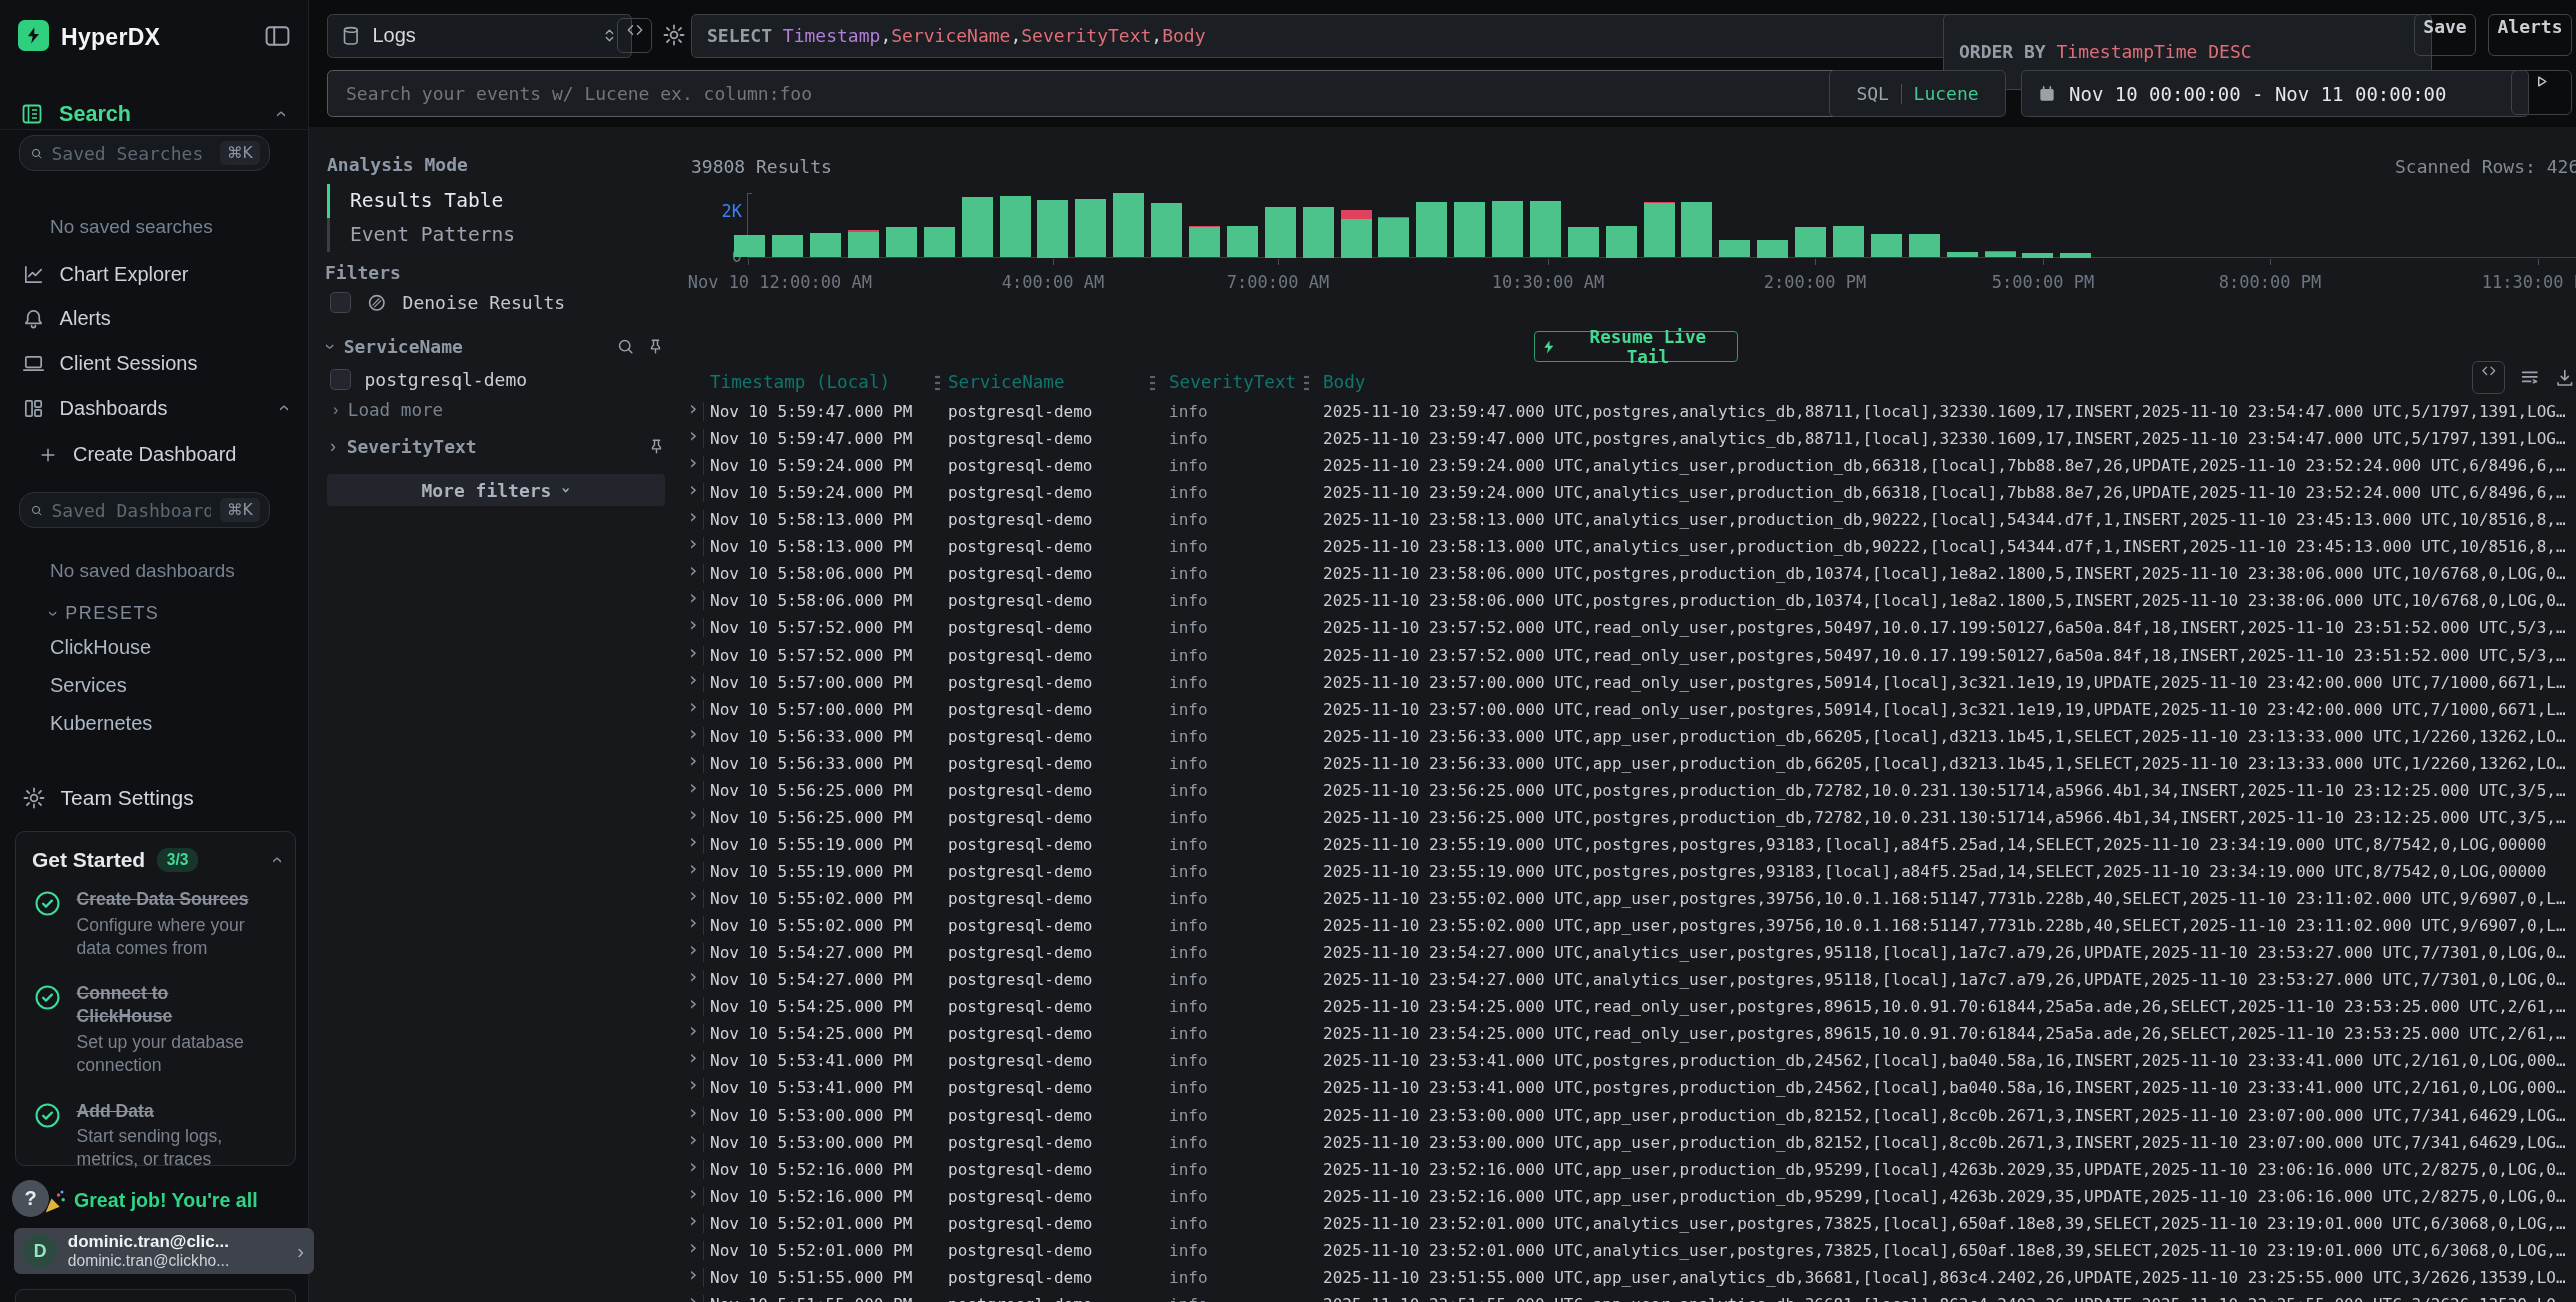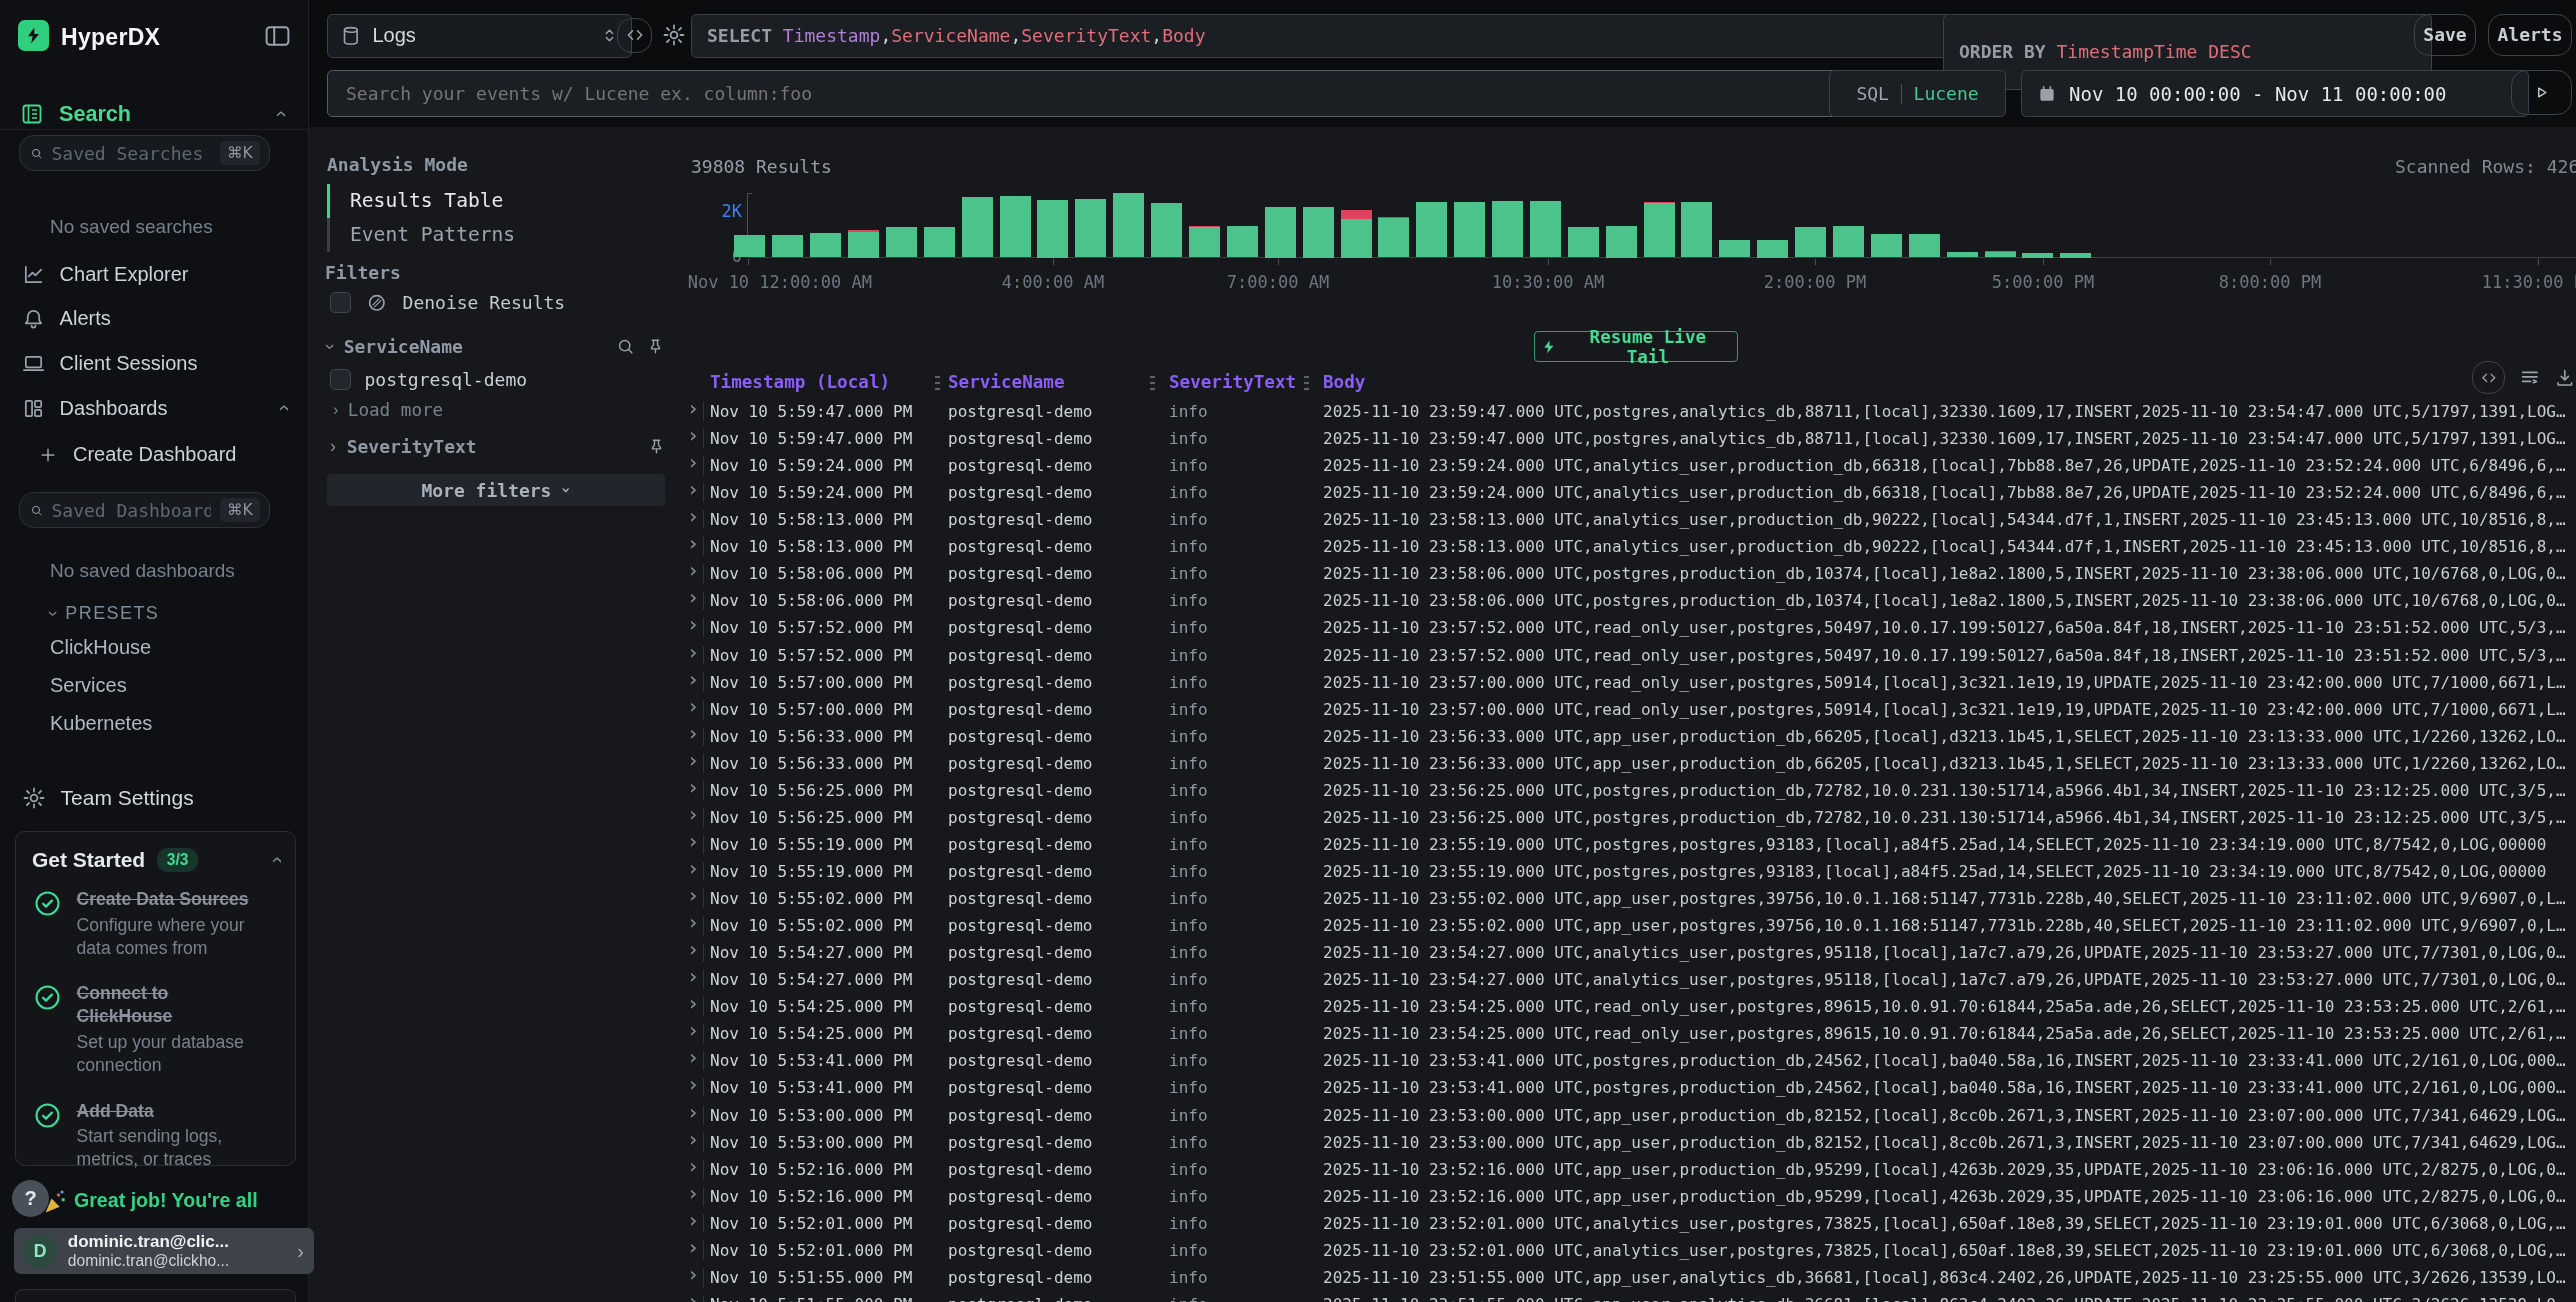--- a/index.html
+++ b/index.html
@@ -43,21 +43,21 @@
   #help-circle{left:12px;top:1180px;width:37px;height:37px;background:#4a505a;border-radius:50%;
                display:flex;align-items:center;justify-content:center;color:#e8ebee;font-size:20px;font-weight:bold;}
   #user-chip{left:13.5px;top:1228px;width:281px;height:46px;background:#3e434b;border-radius:6.8px;
              display:flex;align-items:center;padding:0 9.5px;gap:10.8px;}
   .avatar{width:34px;height:34px;border-radius:50%;background:#2c4a40;color:#8fe9c0;font-weight:bold;
           font-size:17.6px;display:flex;align-items:center;justify-content:center;flex:0 0 auto;}
   #bottom-cut{left:15px;top:1289px;width:279px;height:27px;border:0.7px solid #2a2e34;border-radius:8px;background:#131519;}
 
   
   .tb-box{background:#1b1e23;border:0.7px solid #3c4147;border-radius:5.4px;display:flex;align-items:center;}
-  .tb-btn{background:transparent;border:0.7px solid #3e434a;border-radius:15px;display:flex;align-items:center;
+  .tb-btn{background:transparent;border:0.7px solid #3e434a;border-radius:6px;display:flex;
           justify-content:center;color:#c9ced4;font-weight:bold;}
   .kw{color:#959ca6;font-weight:bold;}
   .fld-purple{color:#b37fd8;}
   .fld-salmon{color:#e06e78;}
   .comma{color:#cfd4da;}
 
   
   #content-bg{left:309px;top:127px;width:2267px;height:1176px;background:#16181c;}
   .f-header{font-size:18px;font-weight:bold;color:#8f99a6;}
   .mode-item{padding:5.4px 0 5.4px 20px;font-size:19.6px;}
@@ -65,21 +65,21 @@
   .mode-inactive{border-left:3.4px solid #3a3f46;color:#9aa3ae;}
   .checkbox{width:19px;height:19px;border-radius:4.7px;background:#23262c;border:0.7px solid #41464e;flex:0 0 auto;}
   #more-filters{left:327px;top:474px;width:338px;height:32px;background:#22252b;border-radius:4px;border:none;
                 display:flex;align-items:center;justify-content:center;gap:9.5px;
                 font-size:18px;font-weight:bold;color:#aab3bd;font-family:"DejaVu Sans Mono",monospace;}
   #live-tail{left:1534px;top:331px;width:204px;height:31px;border:1.4px solid #2f9e6e;border-radius:4px;
              background:transparent;display:flex;align-items:center;justify-content:center;gap:8px;
              color:#46d992;font-size:17.6px;font-weight:bold;font-family:"DejaVu Sans Mono",monospace;}
   .col-handle{width:5.4px;height:17.6px;background-image:radial-gradient(circle,#5a616a 1.4px,transparent 1.6px);
               background-size:3.4px 6px;}
-  .th{font-size:17.6px;font-weight:bold;color:#8b5cf6;}
+  .th{font-size:17.6px;font-weight:normal;color:#0f766e;}
   .t-row{position:absolute;left:0;width:1893px;height:27px;line-height:27px;font-size:16px;}
   .t-chev{position:absolute;left:4px;color:#8a929c;}
   .t-sep{position:absolute;left:20px;top:4px;width:0.7px;height:19px;background:#30343a;}
   .t-ts{position:absolute;left:27px;color:#ced3d9;}
   .t-svc{position:absolute;left:265px;color:#ced3d9;}
   .t-sev{position:absolute;left:486px;color:#8f99a4;}
   .t-body{position:absolute;left:640px;width:1251px;color:#c8cdd3;overflow:hidden;text-overflow:ellipsis;white-space:nowrap;}
   .tick-label{position:absolute;font-size:17px;color:#6d7680;white-space:nowrap;font-family:"DejaVu Sans Mono",monospace;}
 </style>
 </head>

